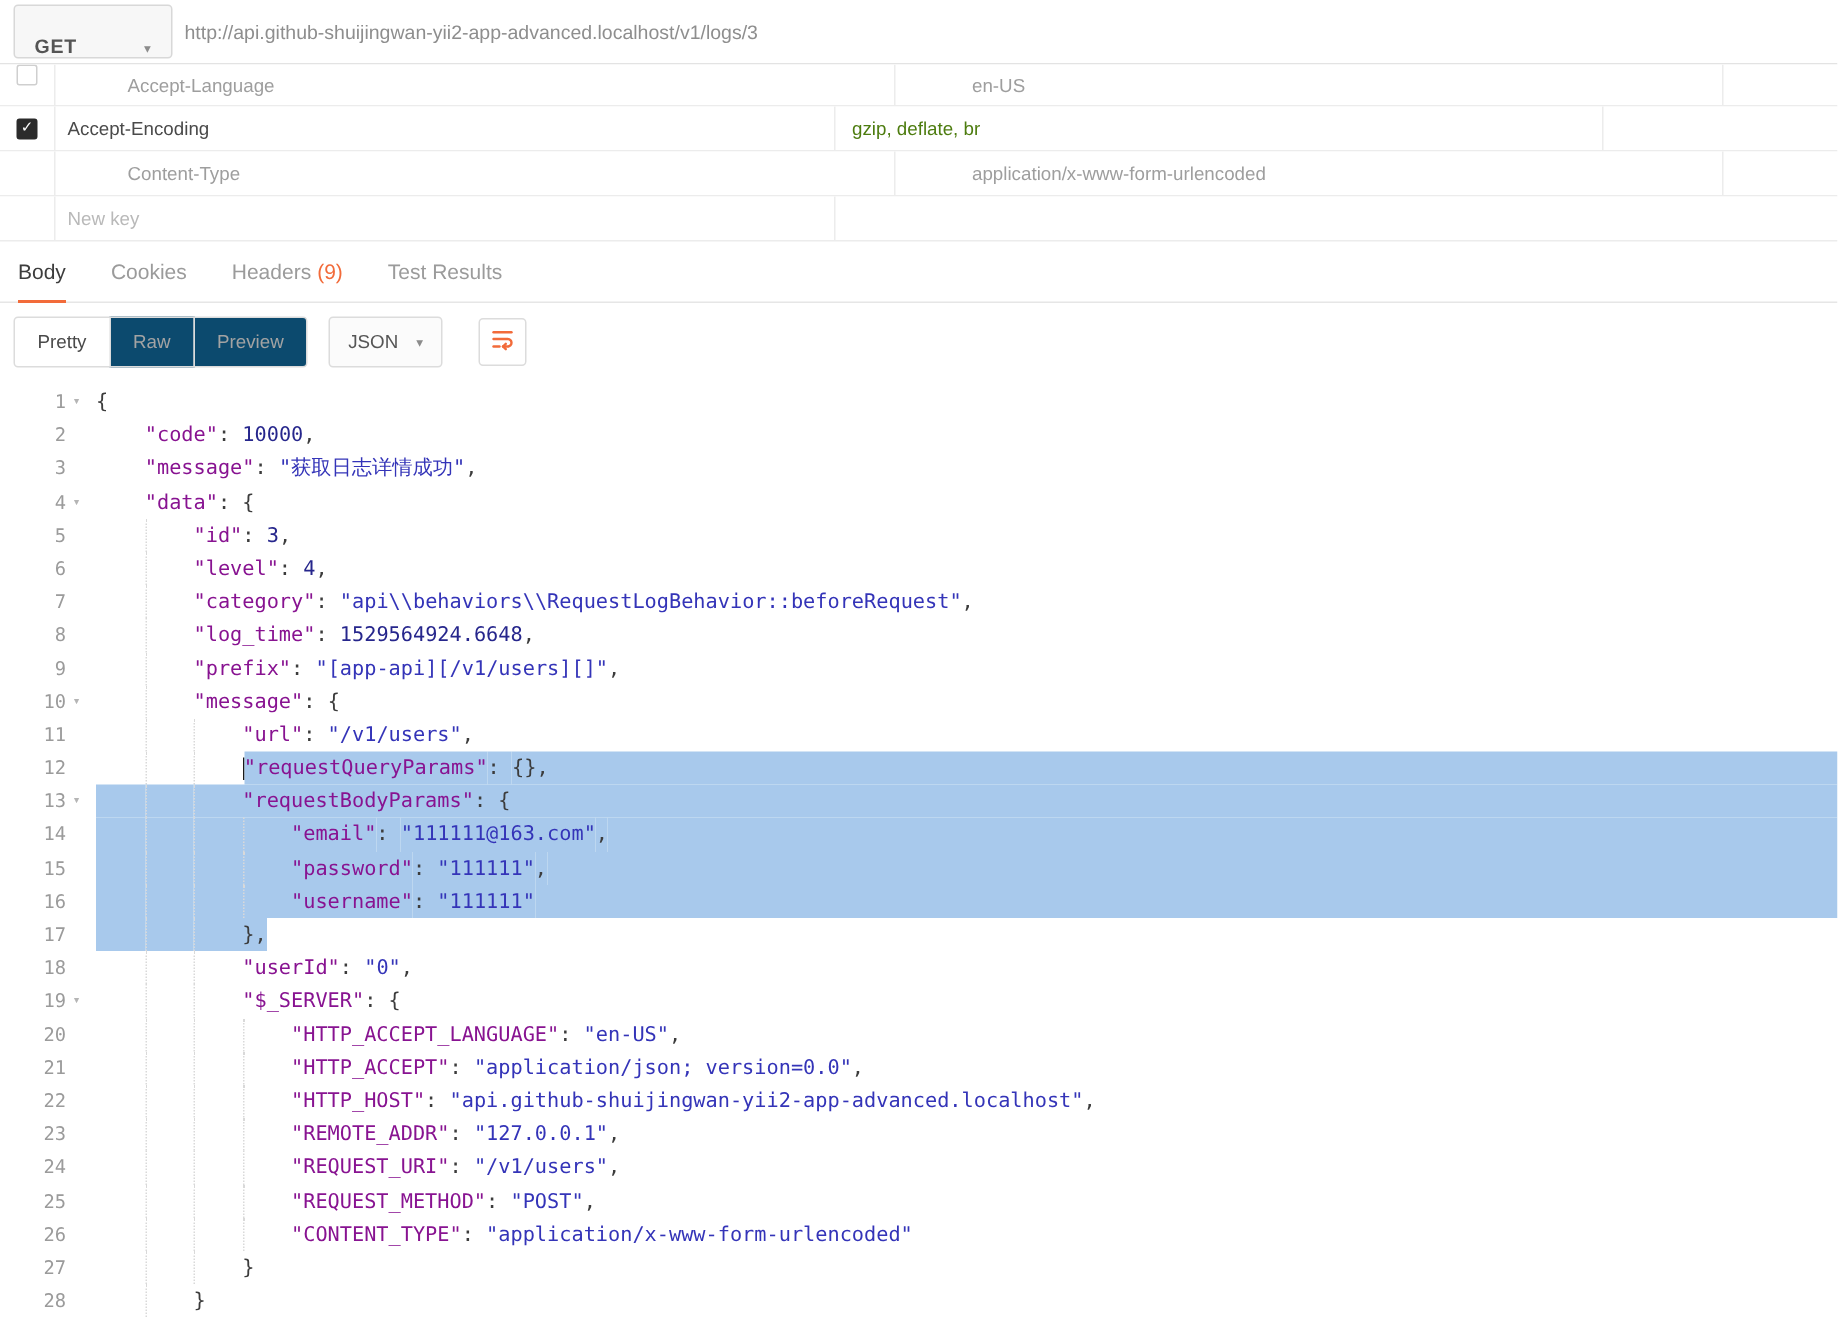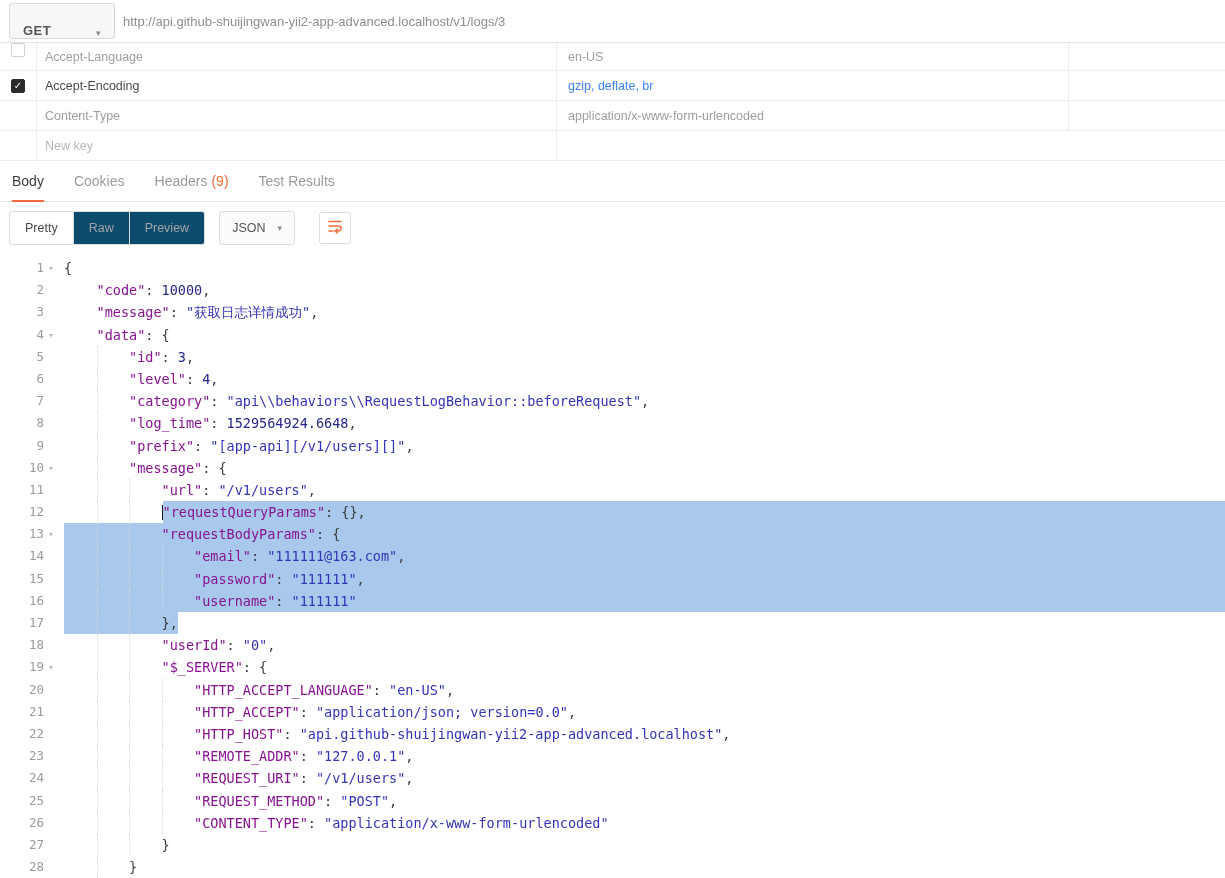--- a/index.html
+++ b/index.html
@@ -20,23 +20,23 @@
     font-size:13px;font-weight:600;color:#555;letter-spacing:.5px;cursor:pointer;}
   .caret{font-size:9px;color:#8c8c8c;}
   .url-text{margin-left:8px;font-size:13px;color:#8e8e8e;flex:1;}
 
   
   .hrow{display:flex;align-items:stretch;border-bottom:1px solid #ececec;height:30px;font-size:12.5px;background:#fff;}
   .hrow.cut{height:28px;overflow:hidden;}
   .cell{display:flex;align-items:center;}
   .cb-cell{width:37px;justify-content:center;border-right:1px solid #ececec;}
   .key-cell{width:520px;padding-left:8px;border-right:1px solid #ececec;color:#4a4a4a;}
-  .val-cell{width:512px;padding-left:11px;border-right:1px solid #ececec;color:#3b82f6;}
+  .val-cell{width:512px;padding-left:11px;border-right:1px solid #ececec;color:#4d7c0f;}
   .desc-cell{flex:1;padding-left:11px;color:#b9b9b9;}
-  .muted{color:#9e9e9e !important;}
+  .muted{color:#9e9e9e !important;margin-left:40px;}
   .hrow.placeholder .key-cell,.hrow.placeholder .val-cell{color:#b9b9b9;}
   .cb{width:14px;height:14px;border:1px solid #cfcfcf;border-radius:2px;background:#fff;
     display:flex;align-items:center;justify-content:center;cursor:pointer;}
   .cb.checked{background:#2b2b2b;border-color:#2b2b2b;color:#fff;font-size:10px;line-height:1;}
   .hrow.cut .cb{align-self:flex-start;margin-top:0;}
 
   
   .resp-tabs{height:41px;display:flex;align-items:stretch;padding-left:12px;border-bottom:1px solid #e6e6e6;font-size:14px;}
   .tab{display:flex;align-items:center;margin-right:30px;color:#9b9b9b;position:relative;cursor:pointer;}
   .tab.active{color:#3d3d3d;}

